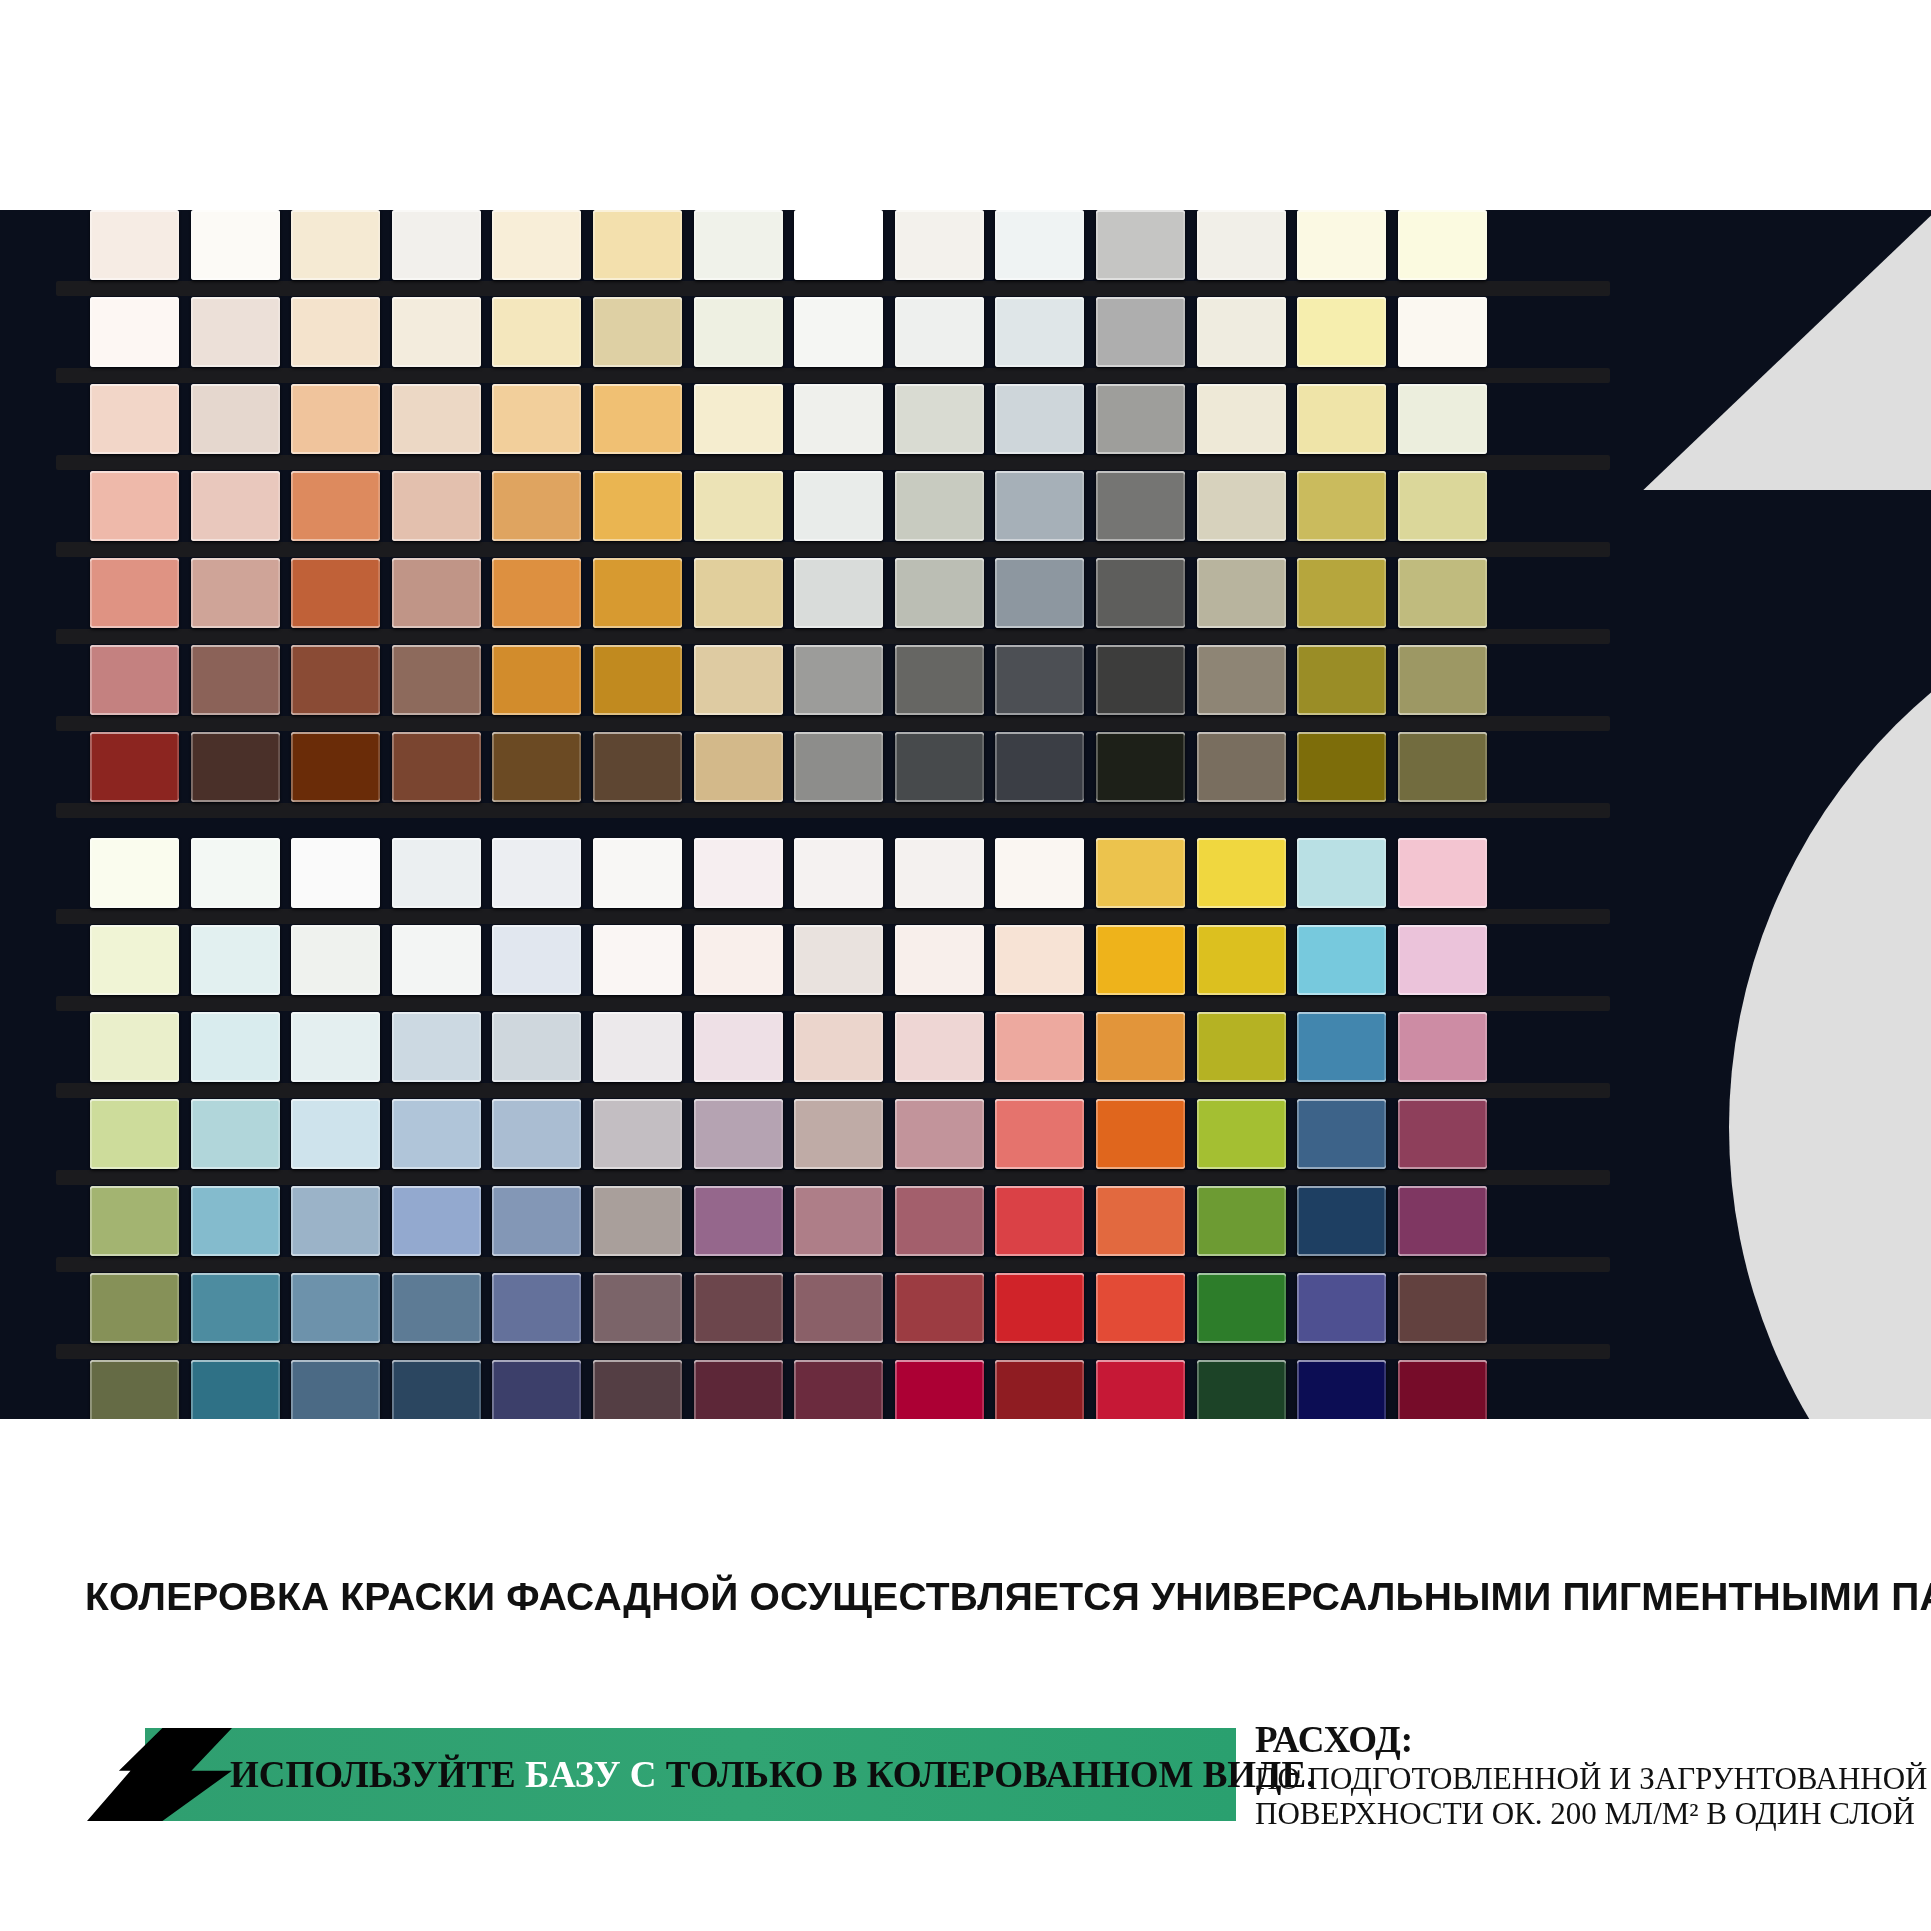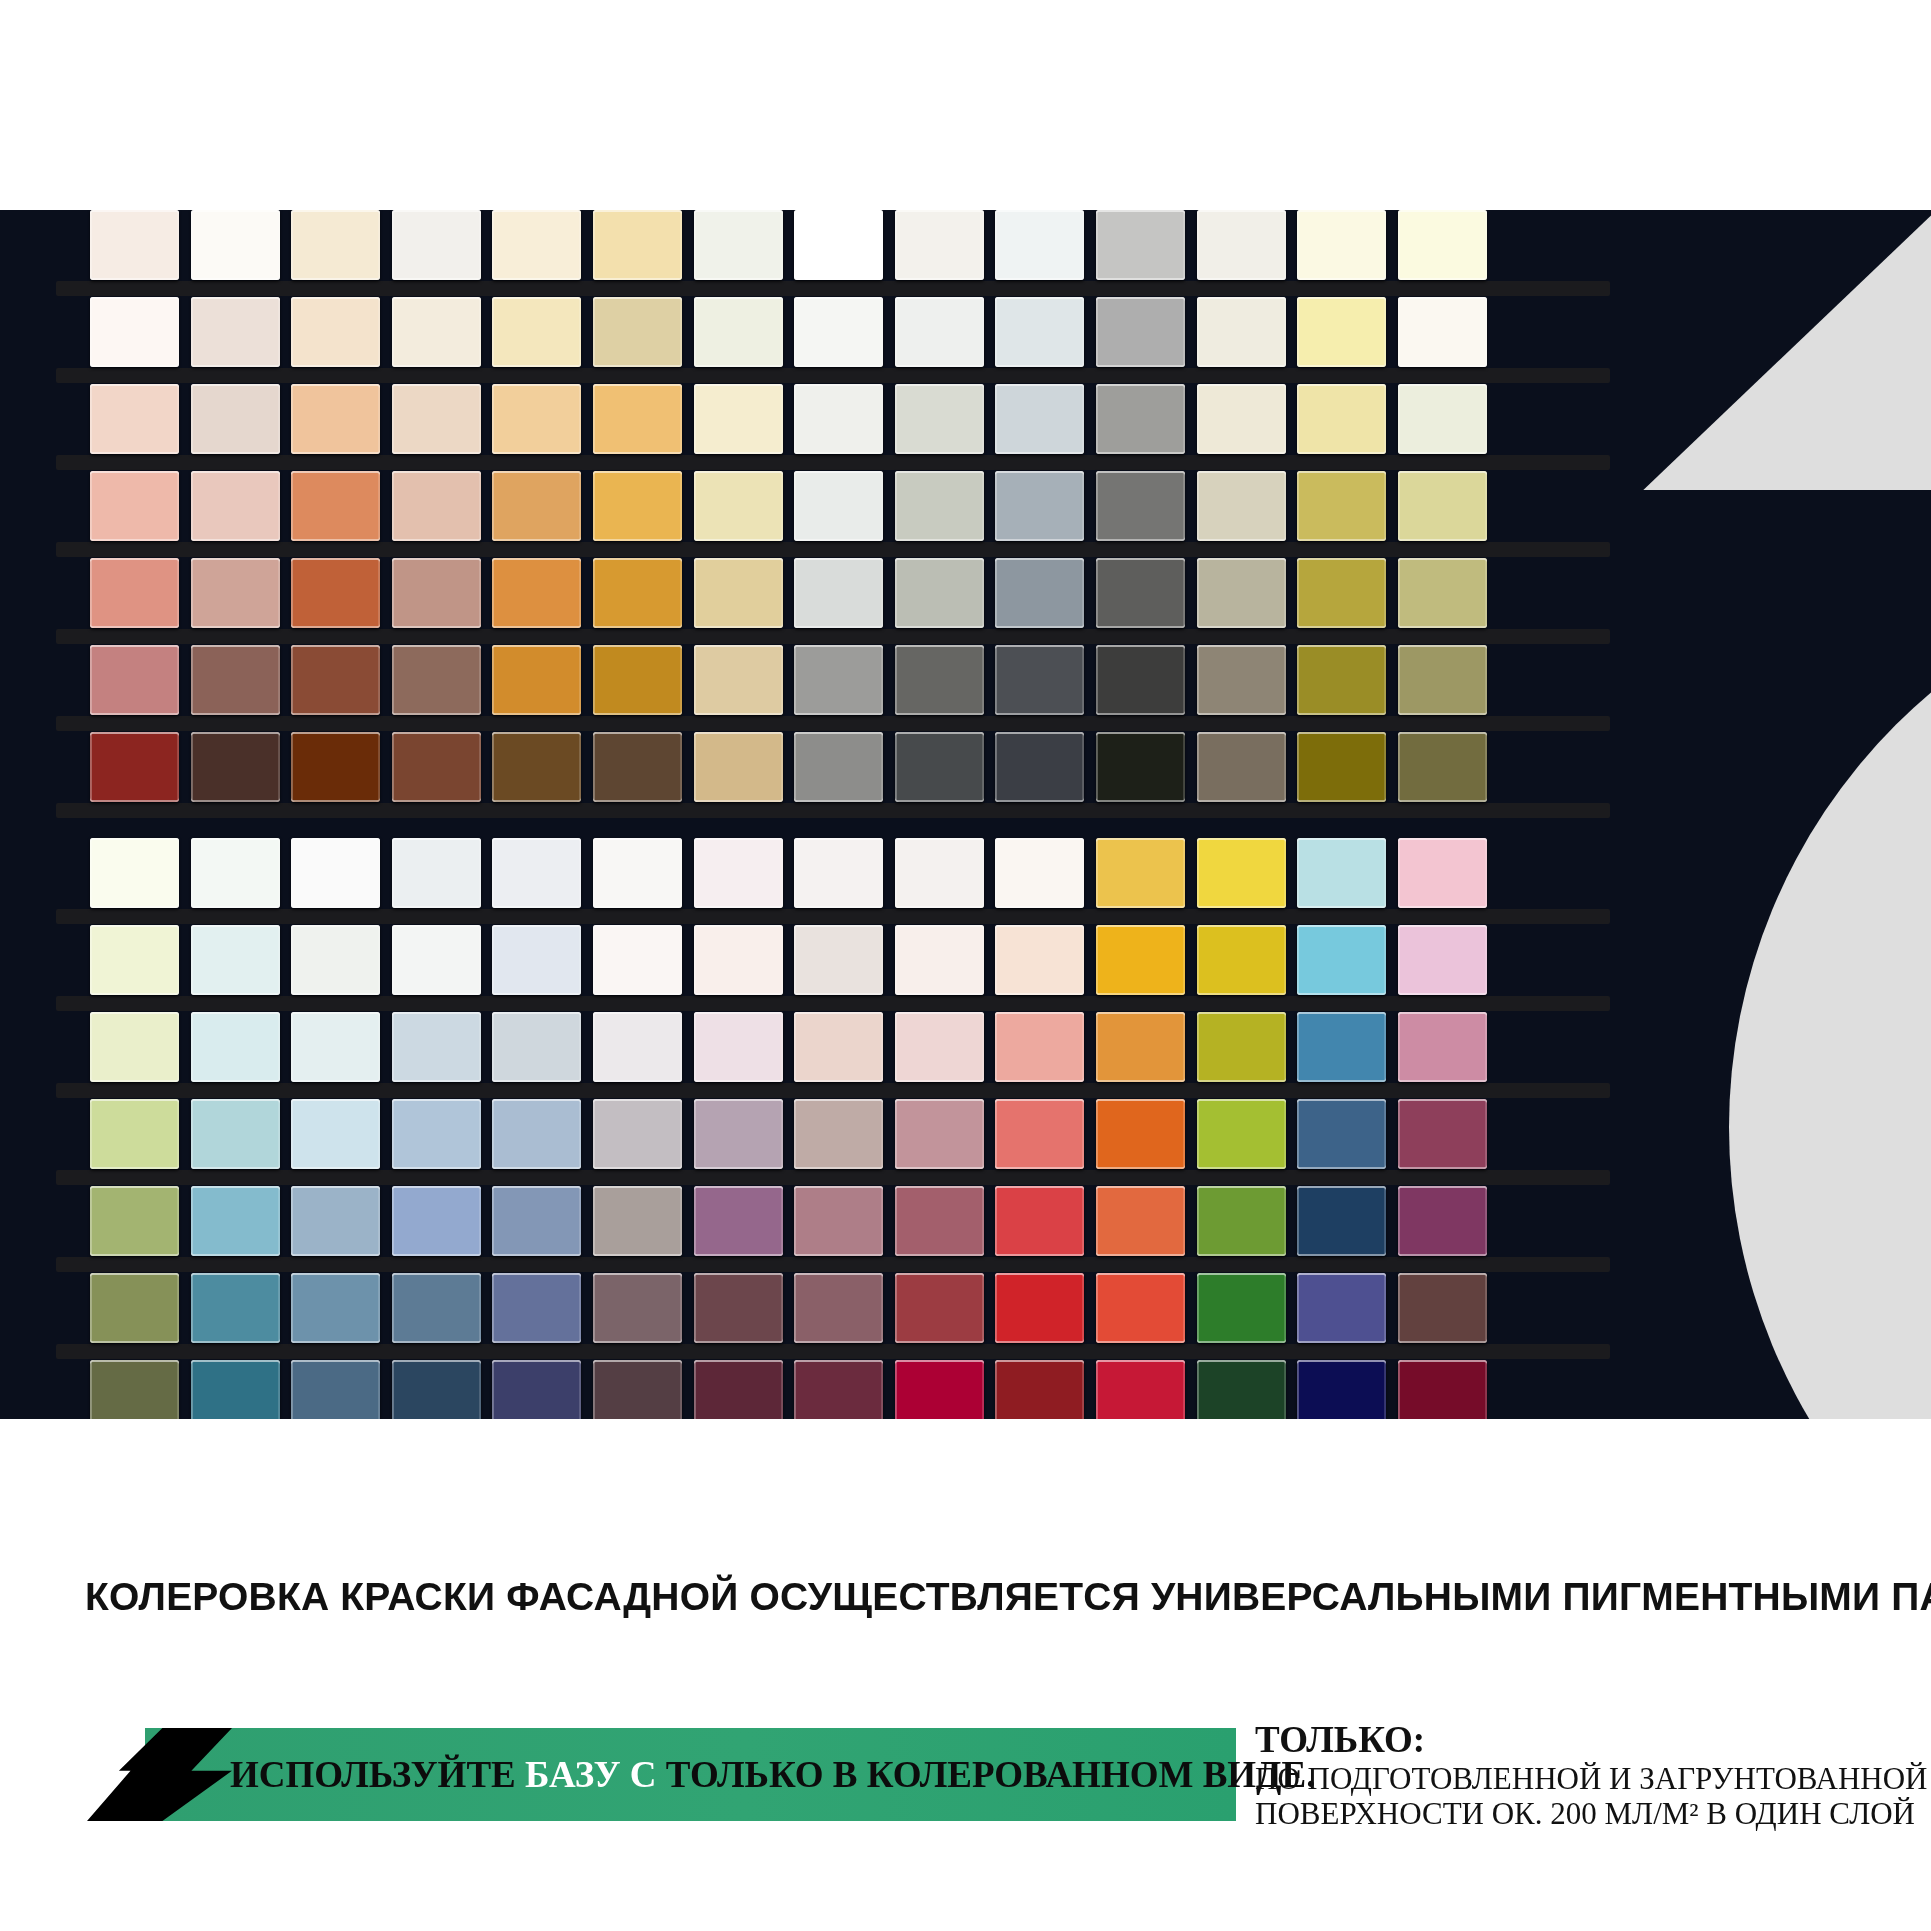--- a/index.html
+++ b/index.html
@@ -426,19 +426,19 @@
 
 <div id="banner-row">
 
   <div id="banner">
     <div class="banner-bg"></div>
     <div class="banner-bolt"></div>
     <div class="banner-text"><span>ИСПОЛЬЗУЙТЕ </span><span class="hl">БАЗУ С</span><span> ТОЛЬКО В КОЛЕРОВАННОМ ВИДЕ.</span></div>
   </div>
 
   <div id="consumption">
-    <div class="consumption-title">ТОЛЬКО:</div>
+    <div class="consumption-title">РАСХОД:</div>
     <div class="consumption-line">ПО ПОДГОТОВЛЕННОЙ И ЗАГРУНТОВАННОЙ</div>
     <div class="consumption-line">ПОВЕРХНОСТИ ОК. 200 МЛ/М² В ОДИН СЛОЙ</div>
   </div>
 
 </div>
 
 
 </body></html>

